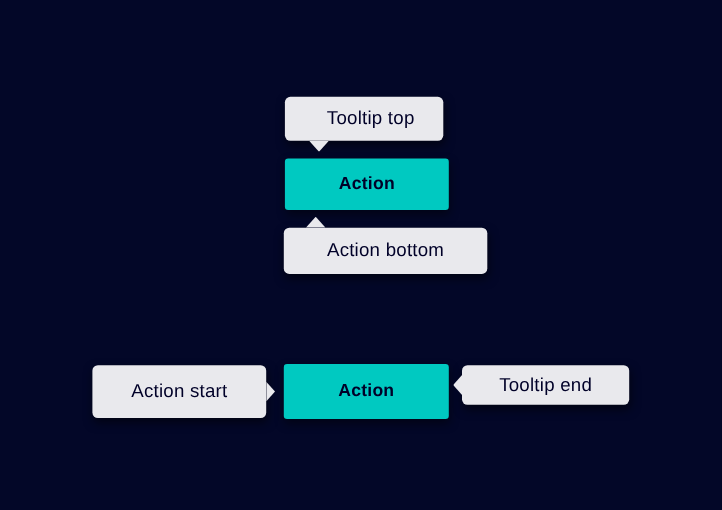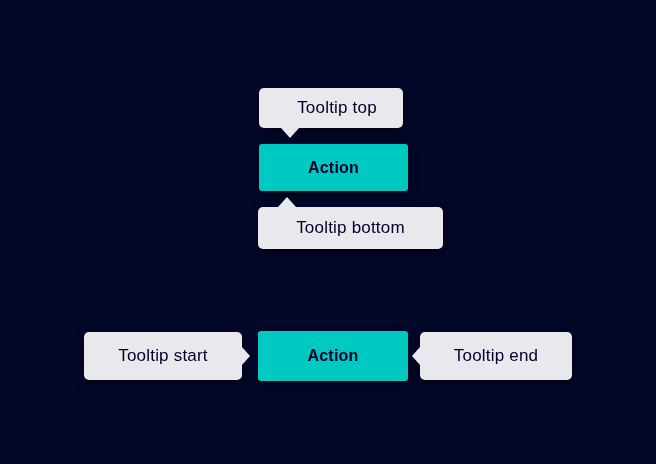--- a/index.html
+++ b/index.html
@@ -85,28 +85,28 @@
 
   <div class="tooltip" style="left:259px; top:88px; width:144px; height:40px;padding-left:12px;">
     <span class="label">Tooltip top</span>
     <span class="arrow arrow-down"></span>
   </div>
 
   <button class="action-button" style="left:259px; top:144px; width:149px; height:47px;">Action</button>
 
   <div class="tooltip" style="left:258px; top:207px; width:185px; height:42px;">
     <span class="arrow arrow-up"></span>
-    <span class="label">Tooltip bottom</span>
+    <span class="label">Action bottom</span>
   </div>
 
   <div class="tooltip" style="left:84px; top:332px; width:158px; height:48px;">
-    <span class="label">Tooltip start</span>
+    <span class="label">Action start</span>
     <span class="arrow arrow-right"></span>
   </div>
 
   <button class="action-button" style="left:258px; top:331px; width:150px; height:50px;">Action</button>
 
-  <div class="tooltip" style="left:420px; top:332px; width:152px; height:48px;">
+  <div class="tooltip" style="left:420px; top:332px; width:152px; height:36px;">
     <span class="arrow arrow-left"></span>
     <span class="label">Tooltip end</span>
   </div>
 
 </div>
 
 </body></html>

